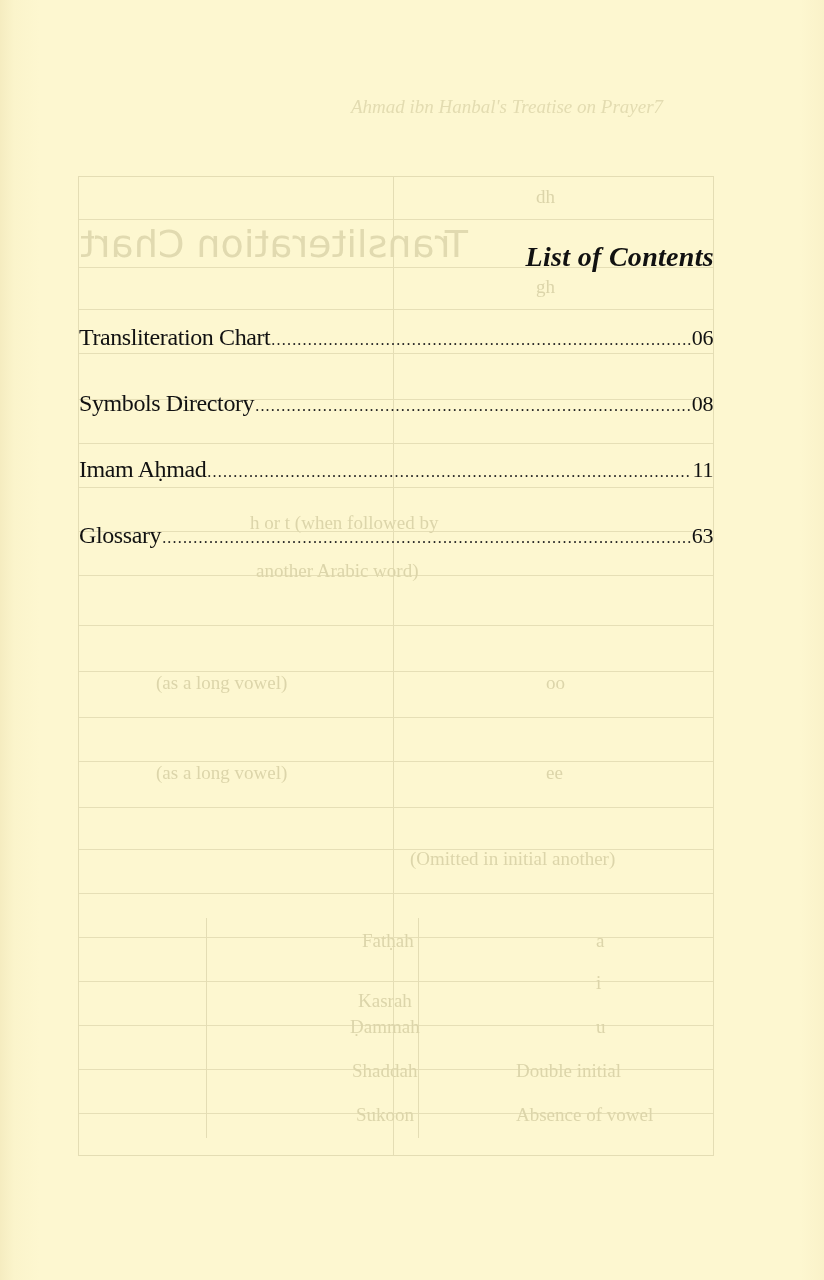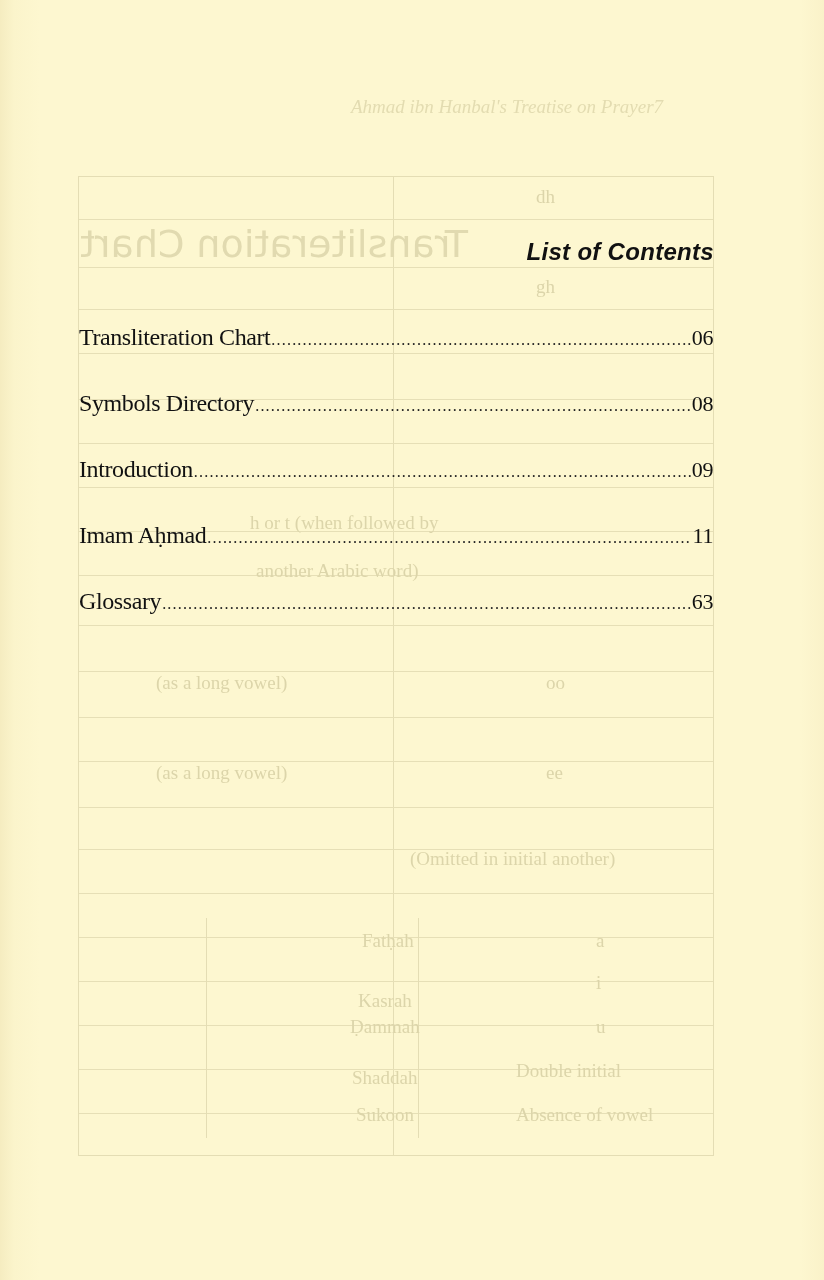--- a/index.html
+++ b/index.html
@@ -31,22 +31,22 @@
     transform: scaleX(-1); white-space: nowrap; font-family: "DejaVu Sans", sans-serif;
   }
   .ghost-cell { position: absolute; font-size: 19px; color: #dcd5aa; white-space: nowrap; }
   .ghost-sub { position: absolute; left: 206px; top: 918px; width: 506px; height: 220px; }
   .ghost-sub .v1 { position: absolute; top: 0; bottom: 0; left: 0; width: 1px; background: #e4ddb4; }
   .ghost-sub .v2 { position: absolute; top: 0; bottom: 0; left: 212px; width: 1px; background: #e4ddb4; }
 
   
   .title {
     position: absolute; top: 222px; right: 110px;
-    font-family: Liberation Sans, sans-serif; font-style: italic;
-    font-size: 24px; color: #111; letter-spacing: 0.3px;
+    font-family: Liberation Serif, serif; font-style: italic;
+    font-size: 28px; color: #111; letter-spacing: 0.3px;
   }
   .toc { position: absolute; left: 79px; width: 634px; top: 324px; }
   .toc-row {
     display: flex; align-items: baseline; height: 66px;
     font-size: 24px; color: #111; letter-spacing: -0.4px;
   }
   .toc-label { white-space: nowrap; }
   .toc-dots {
     flex: 1; overflow: hidden; white-space: nowrap; margin: 0 1px;
     font-size: 16px; letter-spacing: 1.2px; color: #222;
@@ -104,46 +104,41 @@
         <span class="ghost-cell" style="left: 546px; top: 672px;">oo</span>
         <span class="ghost-cell" style="left: 156px; top: 762px;">(as a long vowel)</span>
         <span class="ghost-cell" style="left: 546px; top: 762px;">ee</span>
         <span class="ghost-cell" style="left: 410px; top: 848px;">(Omitted in initial another)</span>
         <span class="ghost-cell" style="left: 362px; top: 930px;">Fatḥah</span>
         <span class="ghost-cell" style="left: 596px; top: 930px;">a</span>
         <span class="ghost-cell" style="left: 358px; top: 972px; margin-top: 18px;">Kasrah</span>
         <span class="ghost-cell" style="left: 596px; top: 972px;">i</span>
         <span class="ghost-cell" style="left: 350px; top: 1016px;">Ḍammah</span>
         <span class="ghost-cell" style="left: 596px; top: 1016px;">u</span>
-        <span class="ghost-cell" style="left: 352px; top: 1060px; margin-top: 7px;">Shaddah</span>
+        <span class="ghost-cell" style="left: 352px; top: 1060px;">Shaddah</span>
         <span class="ghost-cell" style="left: 516px; top: 1060px;">Double initial</span>
         <span class="ghost-cell" style="left: 356px; top: 1104px;">Sukoon</span>
         <span class="ghost-cell" style="left: 516px; top: 1104px;">Absence of vowel</span>
       </div>
   </div>
 
   <h1 class="title">List of Contents</h1>
 
   <div class="toc">
     <div class="toc-row">
       <span class="toc-label">Transliteration Chart</span>
       <span class="toc-dots"></span>
       <span class="toc-page">06</span>
     </div>
     <div class="toc-row">
       <span class="toc-label">Symbols Directory</span>
       <span class="toc-dots"></span>
       <span class="toc-page">08</span>
     </div>
     <div class="toc-row">
-      <span class="toc-label">Introduction</span>
-      <span class="toc-dots"></span>
-      <span class="toc-page">09</span>
-    </div>
-    <div class="toc-row">
       <span class="toc-label">Imam Aḥmad</span>
       <span class="toc-dots"></span>
       <span class="toc-page">11</span>
     </div>
     <div class="toc-row">
       <span class="toc-label">Glossary</span>
       <span class="toc-dots"></span>
       <span class="toc-page">63</span>
     </div>
   </div>

